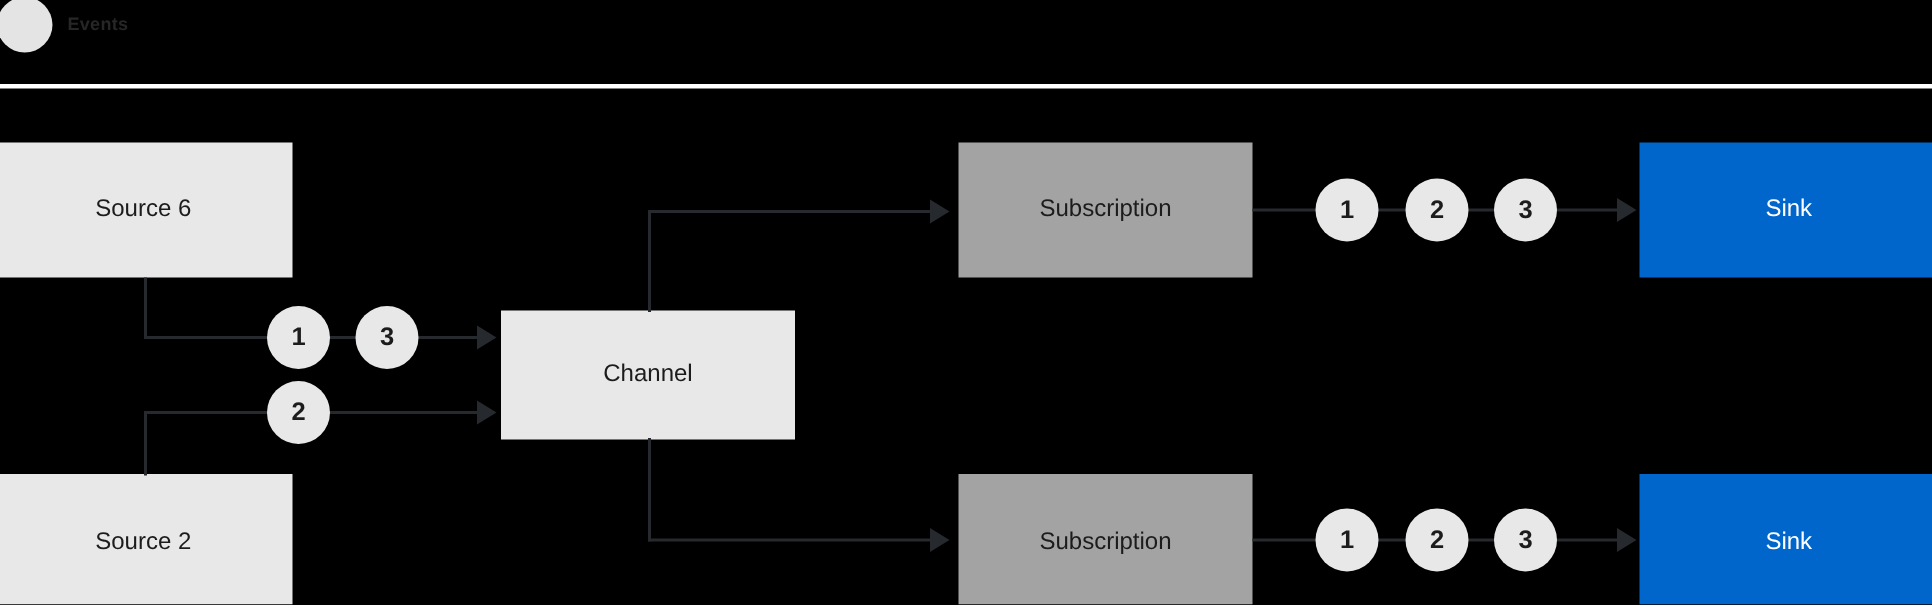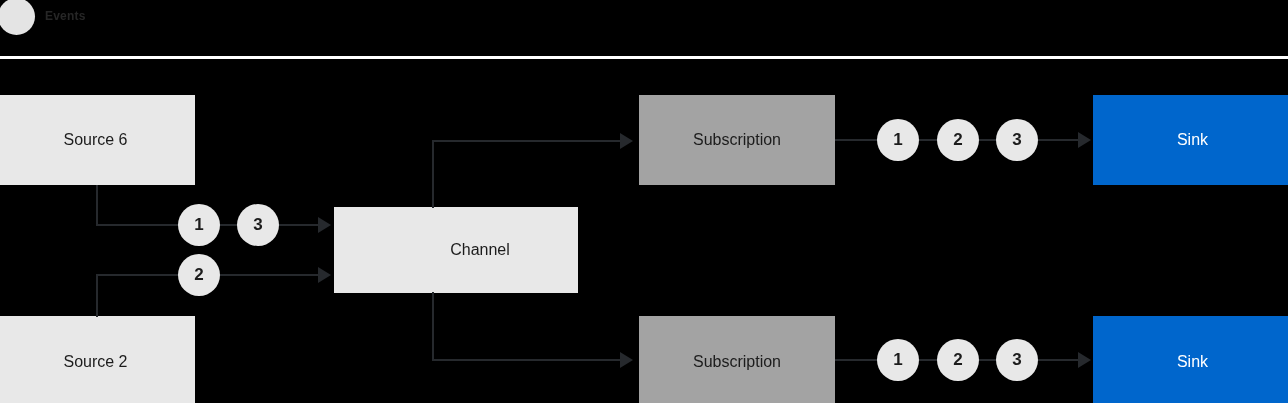--- a/index.html
+++ b/index.html
@@ -136,21 +136,21 @@
   </div>
 
   <div class="line-v" style="left:96px; top:274px; height:43px;"></div>
   <div class="line-h" style="left:96px; top:274px; width:222px;"></div>
   <div class="arrow-head" style="left:318px; top:267px;"></div>
 
   <div class="token" style="left:178px; top:254px;">
     <span>2</span>
   </div>
 
-  <div class="node node-gray" style="left:334px; top:207px; width:196px; height:86px;padding-left:48px;">
+  <div class="node node-gray" style="left:334px; top:207px; width:196px; height:86px;">
     <span>Channel</span>
   </div>
 
   <div class="line-v" style="left:432px; top:140px; height:68px;"></div>
   <div class="line-h" style="left:432px; top:140px; width:188px;"></div>
   <div class="arrow-head" style="left:620px; top:133px;"></div>
 
   <div class="line-v" style="left:432px; top:292px; height:69px;"></div>
   <div class="line-h" style="left:432px; top:359px; width:188px;"></div>
   <div class="arrow-head" style="left:620px; top:352px;"></div>

